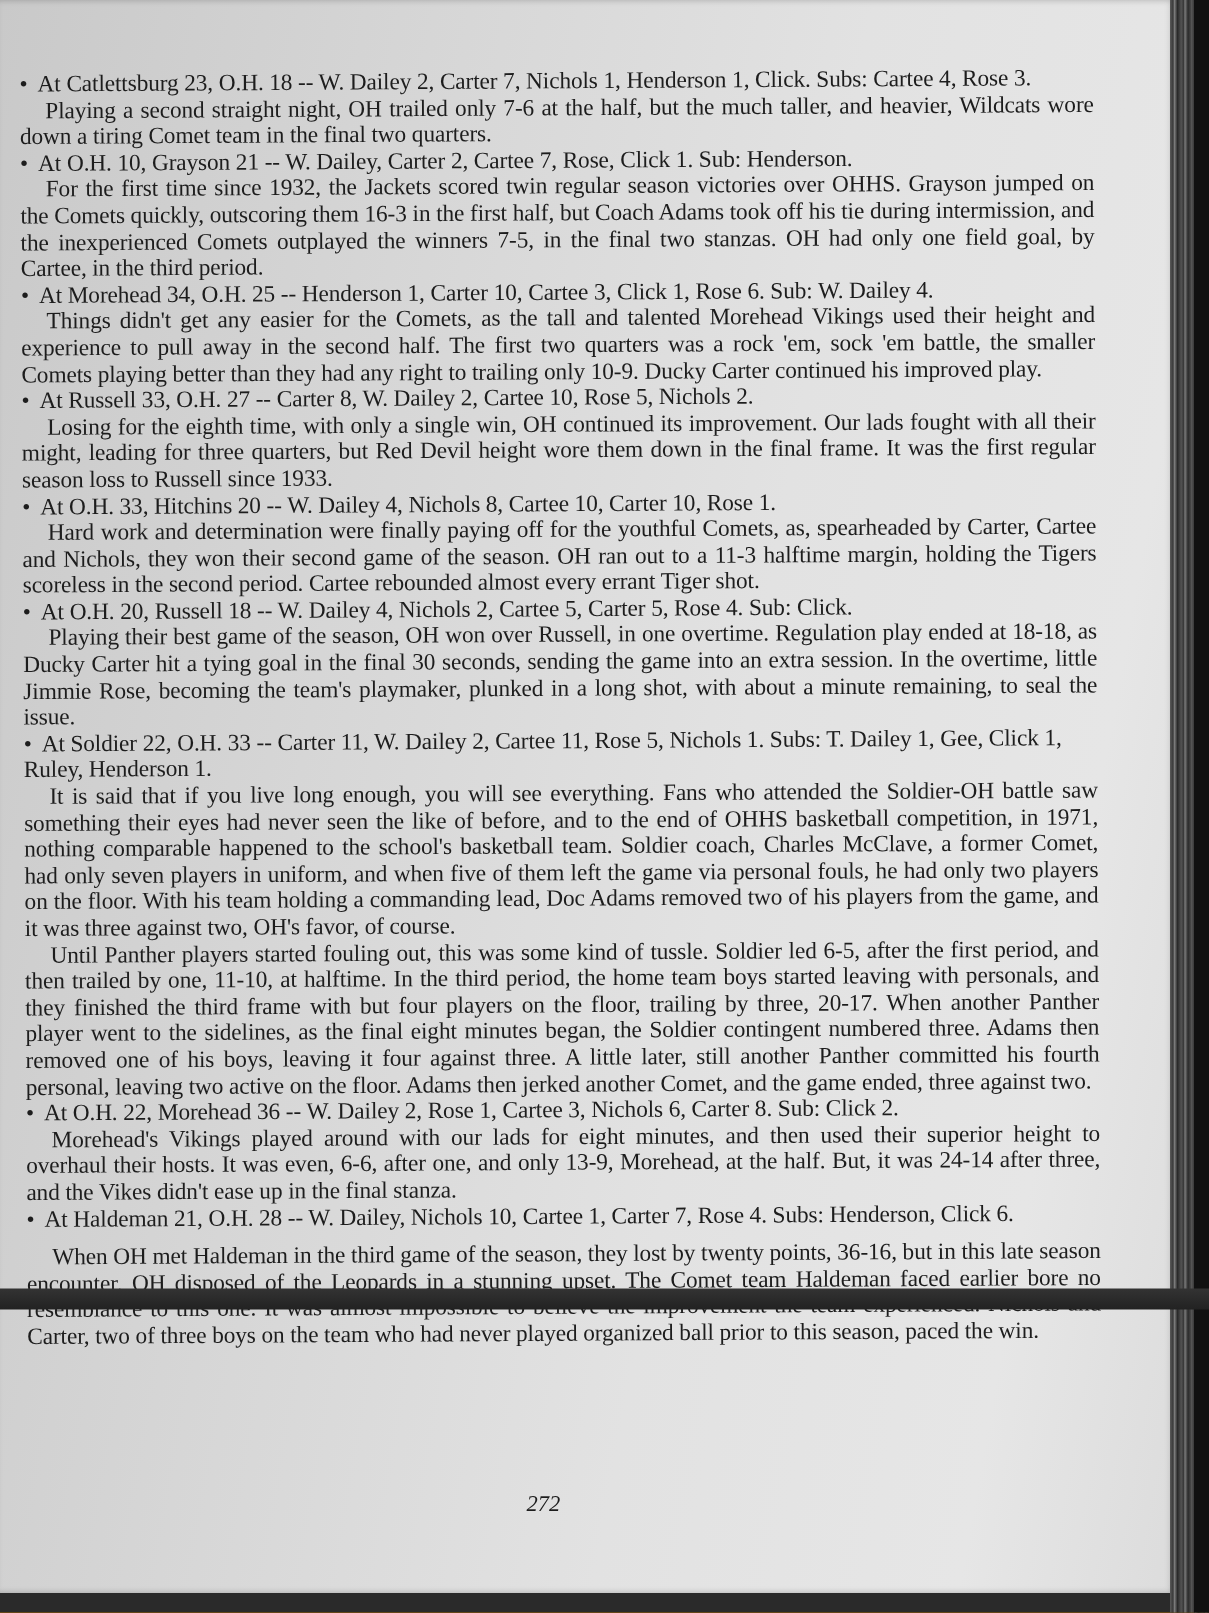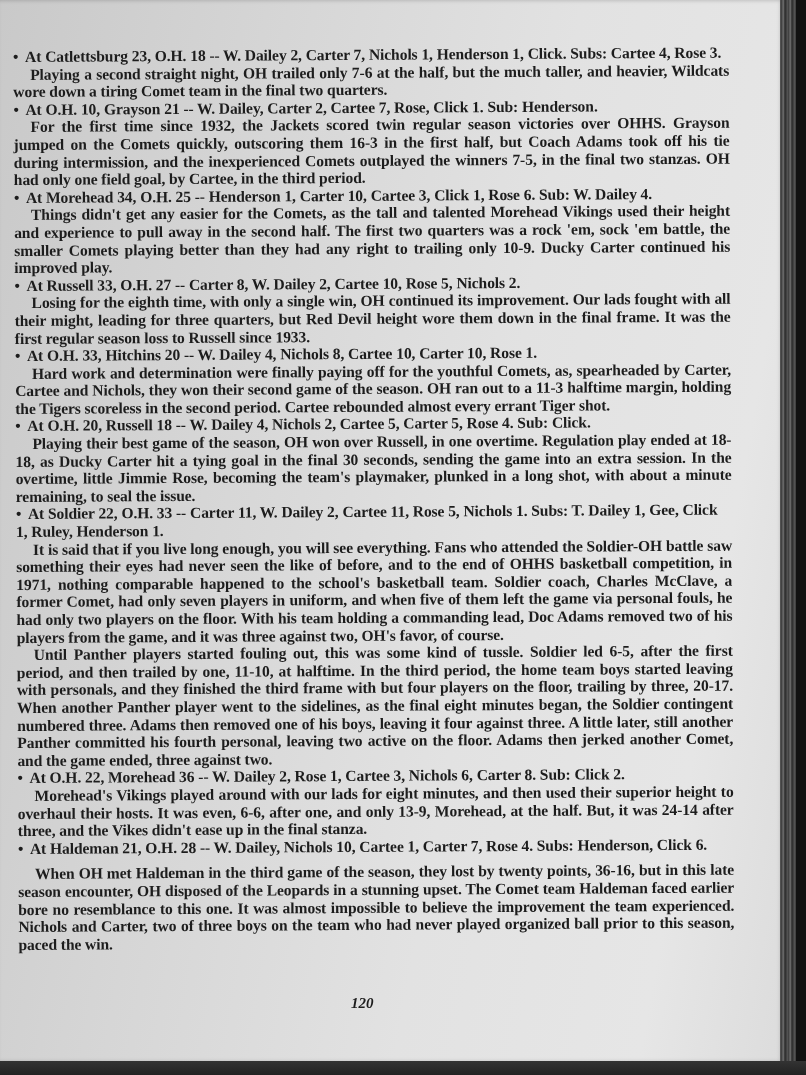--- a/index.html
+++ b/index.html
@@ -2,23 +2,22 @@
 <html><head>
 <meta charset="utf-8">
 <style>
   html, body { margin: 0; padding: 0; }
   body {
     width: 806px; height: 1075px; overflow: hidden;
     background: #2a2a2a;
     font-family: "Liberation Serif", "DejaVu Serif", serif;
   }
   .photo {
-    position: relative; width: 806px; height: 1075px;
+    position: relative; width: 806px; height: 873px;
     background: #a16207;
-    font-weight: bold;
   }
   .page {
     position: absolute; left: 0; top: 0; width: 784px; height: 1062px;
     background: linear-gradient(100deg, #c9c9c9 0%, #d6d6d6 30%, #e2e2e2 60%, #e6e6e6 85%, #dcdcdc 100%);
     box-shadow: inset -3px 0 4px rgba(0,0,0,0.25);
   }
   .spine {
     position: absolute; right: 0; top: 0; width: 26px; height: 1075px;
     background: repeating-linear-gradient(90deg, #5a5a5a 0px, #3a3a3a 2px, #7a7a7a 3px, #2a2a2a 5px, #4a4a4a 7px);
   }
@@ -74,18 +73,18 @@
       <p class="para">Until Panther players started fouling out, this was some kind of tussle.  Soldier led 6-5, after the first period, and then trailed by one, 11-10, at halftime.  In the third period, the home team boys started leaving with personals, and they finished the third frame with but four players on the floor, trailing by three, 20-17. When another Panther player went to the sidelines, as the final eight minutes began, the Soldier contingent numbered three.  Adams then removed one of his boys, leaving it four against three. A little later, still another Panther committed his fourth personal, leaving two active on the floor. Adams then jerked another Comet, and the game ended, three against two.</p>
 
       <p class="game-line"><span class="bullet">•</span><span>At O.H. 22, Morehead 36 -- W. Dailey 2, Rose 1, Cartee 3, Nichols 6, Carter 8.  Sub: Click 2.</span></p>
       <p class="para">Morehead's Vikings played around with our lads for eight minutes, and then used their superior height to overhaul their hosts.  It was even, 6-6, after one, and only 13-9, Morehead, at the half.  But, it was 24-14 after three, and the Vikes didn't ease up in the final stanza.</p>
 
       <p class="game-line"><span class="bullet">•</span><span>At Haldeman 21, O.H. 28 -- W. Dailey, Nichols 10, Cartee 1, Carter 7, Rose 4.  Subs: Henderson, Click 6.</span></p>
       <div class="gap"></div>
       <p class="para">When OH met Haldeman in the third game of the season, they lost by twenty points, 36-16, but in this late season encounter, OH disposed of the Leopards in a stunning upset.  The Comet team Haldeman faced earlier bore no resemblance to this one.  It was almost impossible to believe the improvement the team experienced.  Nichols and Carter, two of three boys on the team who had never played organized ball prior to this season, paced the win.</p>
     </div>
 
-    <div class="page-number">120</div>
+    <div class="page-number">272</div>
   </div>
   <div class="spine"></div>
   <div class="spine-dark"></div>
   <div class="bottom-edge"></div>
 </div>
 
 </body></html>

